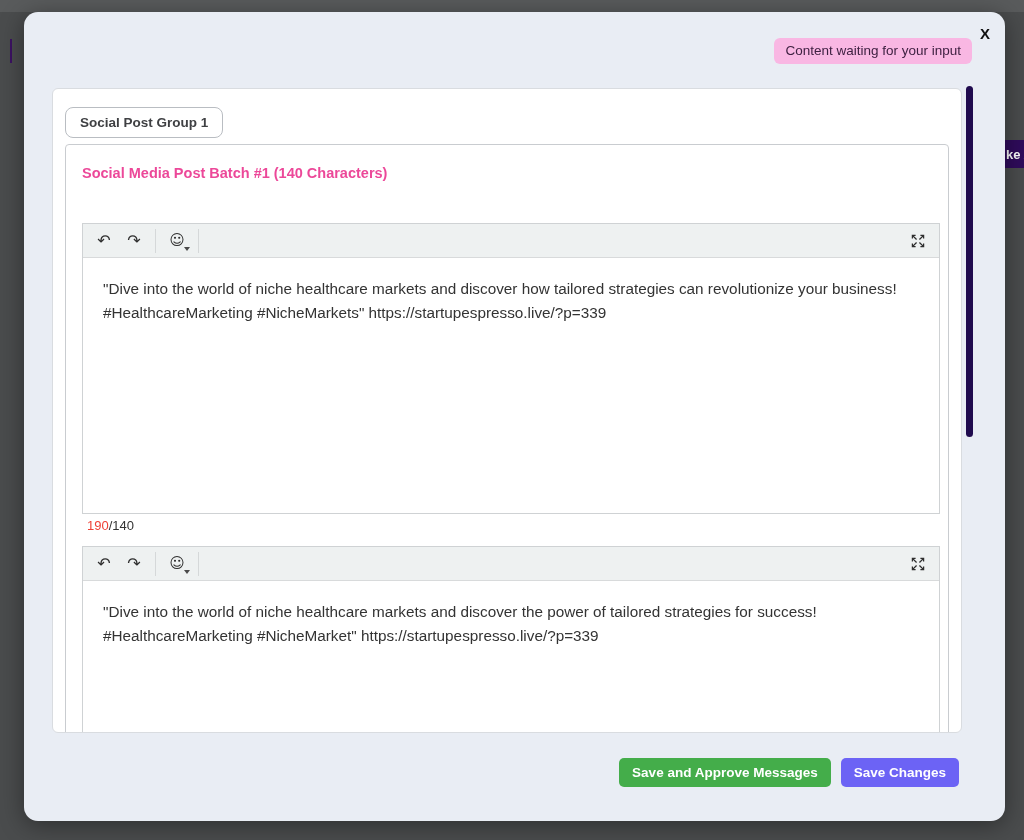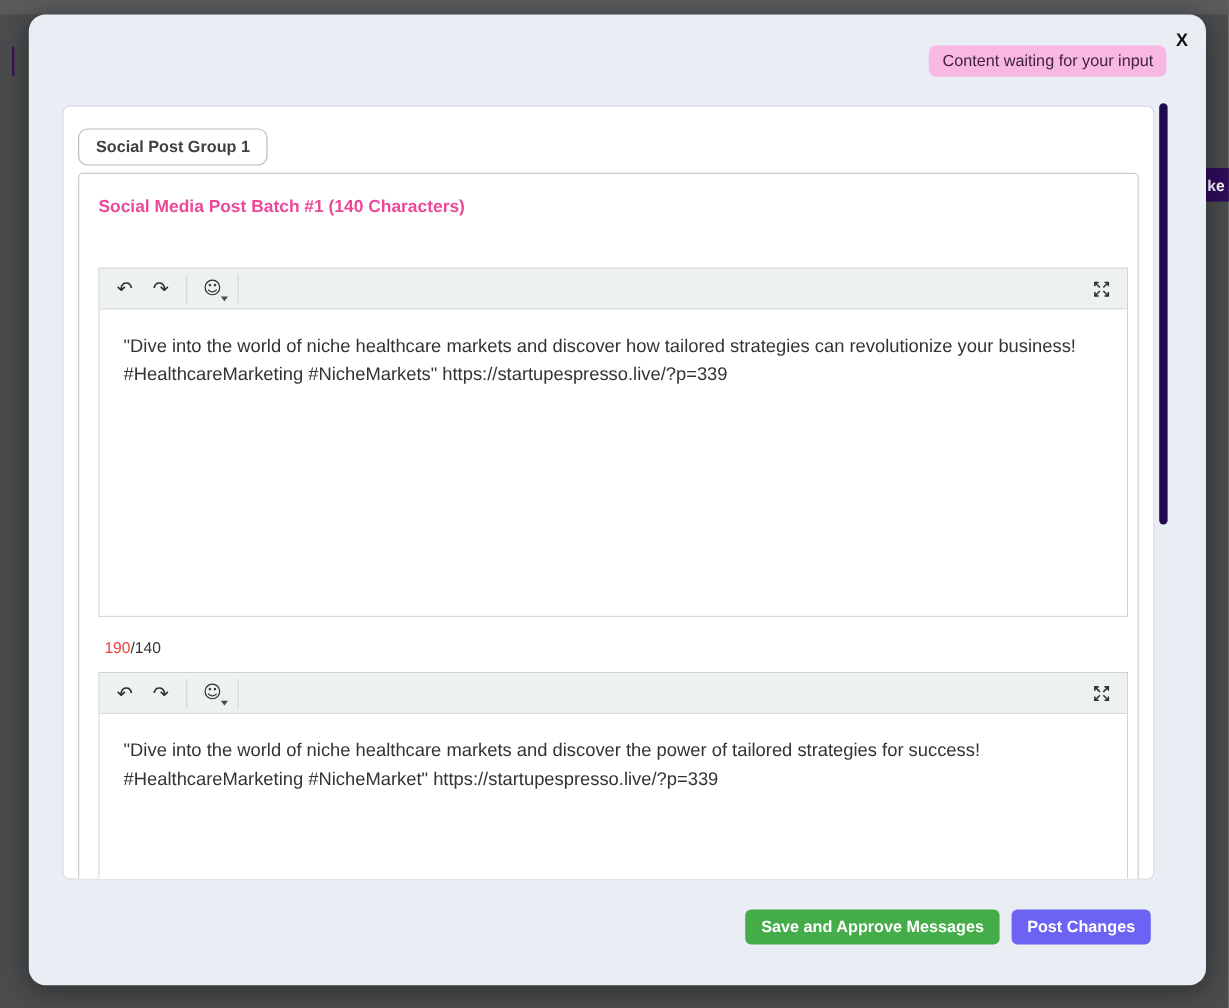--- a/index.html
+++ b/index.html
@@ -85,21 +85,21 @@
   }
   .tb-sep { width: 1px; height: 24px; background: #d5d8d9; margin: 0 6px; }
   .tb-spacer { flex: 1; }
   .editor-content {
     background: #fff; padding: 19px 22px 0 20px;
     font-size: 15.3px; line-height: 1.55; color: #333;
     outline: none; word-wrap: break-word;
   }
   .content-1 { height: 255px; }
   .content-2 { height: 220px; }
-  .char-counter { margin: 18px 0 0 21px; font-size: 13px; color: #333; }
+  .char-counter { margin: 4px 0 0 21px; font-size: 13px; color: #333; }
   .char-current { color: #ef4136; }
   .editor-2 { margin-top: 13px; }
   .scroll-thumb {
     position: absolute; left: 942px; top: 74px; width: 7px; height: 351px;
     background: #200b4e; border-radius: 4px; cursor: pointer;
   }
   .modal-footer {
     position: absolute; bottom: 34px; right: 46px;
     display: flex; gap: 10px;
   }
@@ -198,16 +198,16 @@
         <div class="editor-content content-2">"Dive into the world of niche healthcare markets and discover the power of tailored strategies for success! #HealthcareMarketing #NicheMarket" https://startupespresso.live/?p=339</div>
       </div>
 
     </div>
   </div>
 
   <div class="scroll-thumb"></div>
 
   <div class="modal-footer">
     <button class="btn btn-approve">Save and Approve Messages</button>
-    <button class="btn btn-save">Post Changes</button>
+    <button class="btn btn-save">Save Changes</button>
   </div>
 
 </div>
 
 </body></html>

